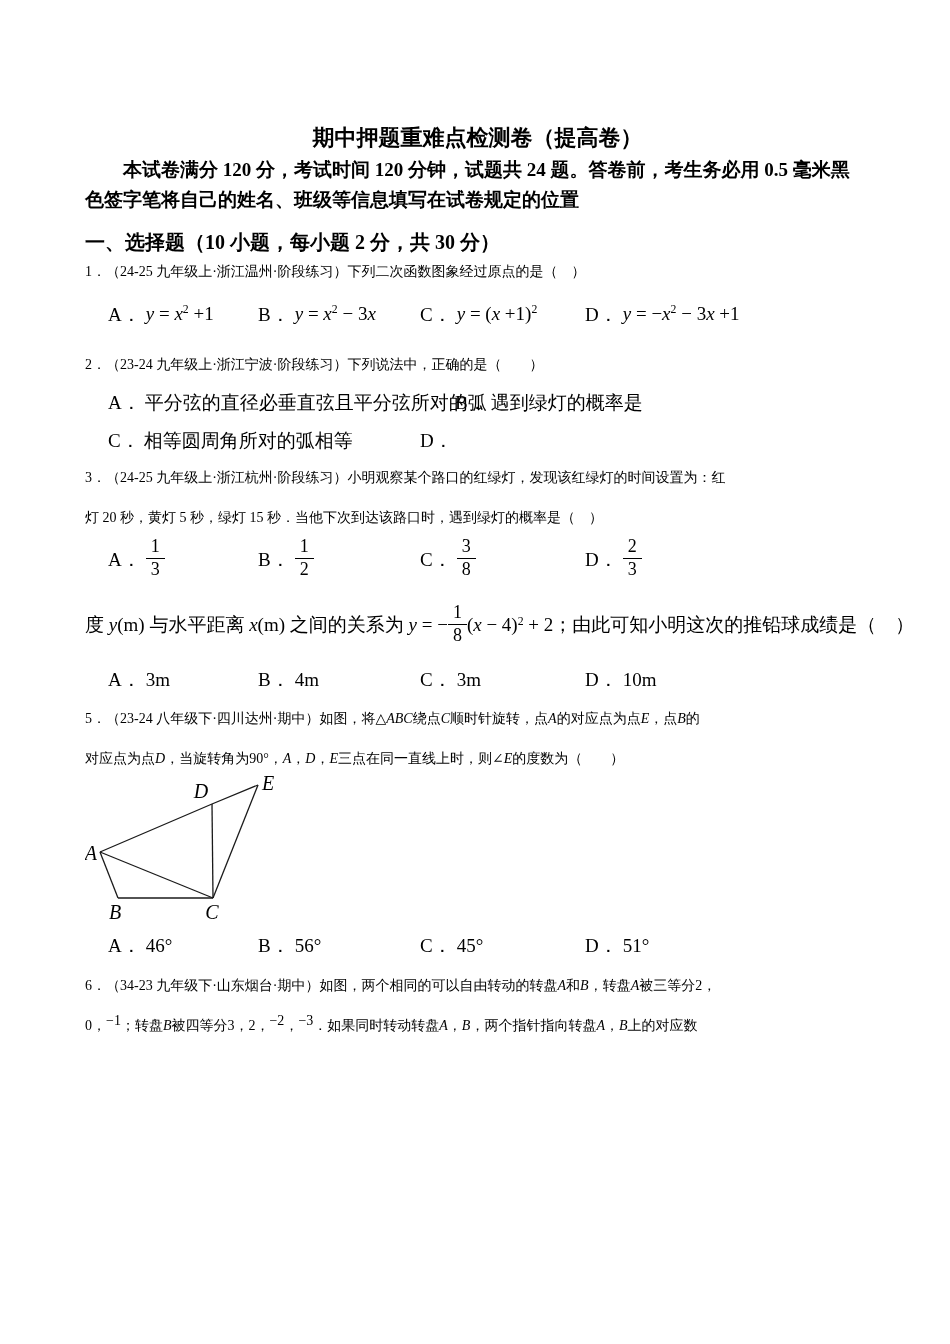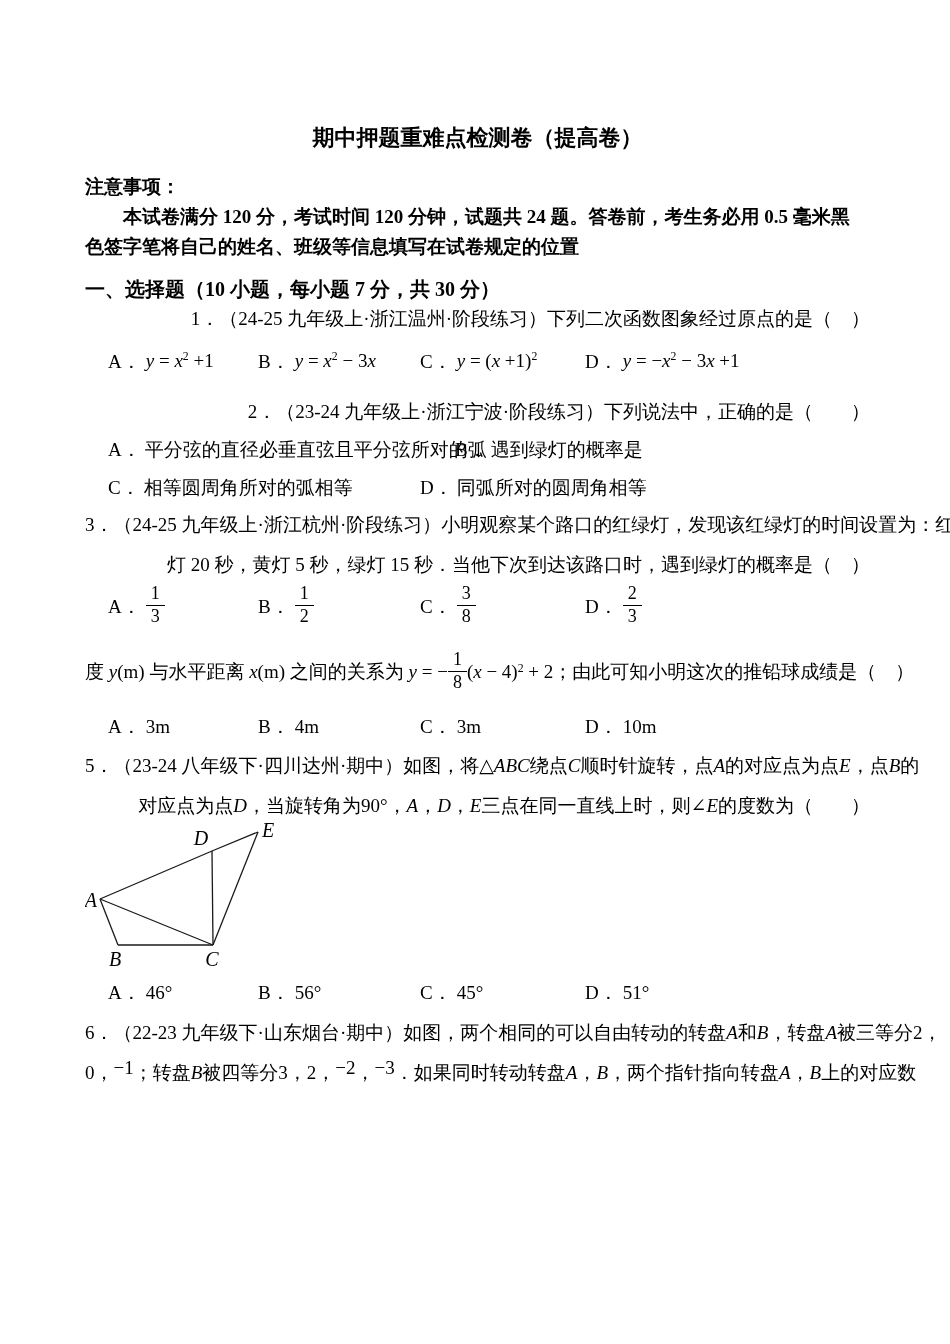--- a/index.html
+++ b/index.html
@@ -7,21 +7,21 @@
     position:relative;box-sizing:border-box;width:950px;height:1344px;
     background:#fff;color:#000;padding:123px 80px 0 85px;overflow:hidden;
     font-family:"Liberation Serif","DejaVu Serif",serif;
   }
   .title{text-align:center;font-size:22px;font-weight:700;line-height:30px;white-space:nowrap;}
   .scope{text-align:center;font-size:22px;font-weight:700;line-height:32px;margin-top:37px;white-space:nowrap;}
   .notice-label{font-size:19px;font-weight:700;line-height:26px;margin-top:21px;}
   .notice-line{font-size:19px;font-weight:700;line-height:30px;white-space:nowrap;}
   .notice-line.indent{padding-left:2em;margin-top:2px;}
   .section-head{font-size:20px;font-weight:700;line-height:28px;margin-top:13px;white-space:nowrap;}
-  .q-line{font-size:19px;line-height:28px;white-space:nowrap;text-align:right;}
+  .q-line{font-size:14px;line-height:28px;white-space:nowrap;}
   .q-line-tall{font-size:19px;line-height:52px;white-space:nowrap;}
   .seg-m{font-family:"Liberation Serif","DejaVu Serif",serif;font-style:italic;}
   .seg-r{font-family:"Liberation Serif","DejaVu Serif",serif;}
   .seg-sup{font-family:"Liberation Serif","DejaVu Serif",serif;font-size:0.62em;position:relative;top:-0.55em;}
   .seg-hi{font-family:"Liberation Serif","DejaVu Serif",serif;position:relative;top:-5px;}
   .frac{display:inline-block;text-align:center;vertical-align:middle;position:relative;top:-2px;
         font-family:"Liberation Serif","DejaVu Serif",serif;line-height:1.1;font-size:18px;}
   .frac .num{display:block;border-bottom:1.2px solid #000;padding:0 5px 1px;}
   .frac .den{display:block;padding-top:1px;}
   .opt-row{display:flex;align-items:center;padding-left:23px;font-size:19px;line-height:28px;white-space:nowrap;}
@@ -36,25 +36,24 @@
   .figure{margin-top:2px;}
   .fig-label{font-family:"Liberation Serif","DejaVu Serif",serif;font-style:italic;font-size:20px;fill:#000;}
 </style>
 </head>
 <body>
 
 <div class="page">
 
   <div class="title">期中押题重难点检测卷（提高卷）</div>
 
-  <div class="notice-label">注意事项：</div>
   <div class="notice-line indent">本试卷满分 120 分，考试时间 120 分钟，试题共 24 题。答卷前，考生务必用 0.5 毫米黑</div>
   <div class="notice-line">色签字笔将自己的姓名、班级等信息填写在试卷规定的位置</div>
 
-  <div class="section-head">一、选择题（10 小题，每小题 7 分，共 30 分）</div>
+  <div class="section-head">一、选择题（10 小题，每小题 2 分，共 30 分）</div>
 
   <div class="q-line" style="margin-top:2px"><span class="seg-t">1．（24-25 九年级上·浙江温州·阶段练习）下列二次函数图象经过原点的是（　）</span></div>
   <div class="opt-row" style="margin-top:8px;height:42px">
     <div class="opt c1">
         <span class="opt-label">A．</span>
         <span class="opt-body"><span class="seg-m">y</span><span class="seg-r"> = </span><span class="seg-m">x</span><span class="seg-sup">2</span><span class="seg-r"> +1</span></span>
       </div>
     <div class="opt c2">
         <span class="opt-label">B．</span>
         <span class="opt-body"><span class="seg-m">y</span><span class="seg-r"> = </span><span class="seg-m">x</span><span class="seg-sup">2</span><span class="seg-r"> − 3</span><span class="seg-m">x</span></span>
@@ -80,21 +79,20 @@
         <span class="opt-text">遇到绿灯的概率是</span>
       </div>
   </div>
   <div class="opt-row" style="margin-top:10px">
     <div class="opt" style="width:312px">
         <span class="opt-label">C．</span>
         <span class="opt-text">相等圆周角所对的弧相等</span>
       </div>
     <div class="opt">
         <span class="opt-label">D．</span>
-        <span class="opt-text">同弧所对的圆周角相等</span>
       </div>
   </div>
 
   <div class="q-line" style="margin-top:9px"><span class="seg-t">3．（24-25 九年级上·浙江杭州·阶段练习）小明观察某个路口的红绿灯，发现该红绿灯的时间设置为：红</span></div>
   <div class="q-line" style="margin-top:12px"><span class="seg-t">灯 20 秒，黄灯 5 秒，绿灯 15 秒．当他下次到达该路口时，遇到绿灯的概率是（　）</span></div>
   <div class="opt-row frac-row" style="margin-top:0px">
     <div class="opt c1">
         <span class="opt-label">A．</span>
         <span class="opt-body"><span class="frac"><span class="num">1</span><span class="den">3</span></span></span>
       </div>
@@ -165,16 +163,16 @@
     <div class="opt c3">
         <span class="opt-label">C．</span>
         <span class="opt-body"><span class="seg-r">45°</span></span>
       </div>
     <div class="opt">
         <span class="opt-label">D．</span>
         <span class="opt-body"><span class="seg-r">51°</span></span>
       </div>
   </div>
 
-  <div class="q-line" style="margin-top:12px"><span class="seg-t">6．（22-23 九年级下·山东烟台·期中）如图，两个相同的可以自由转动的转盘</span><span class="seg-m">A</span><span class="seg-t">和</span><span class="seg-m">B</span><span class="seg-t">，转盘</span><span class="seg-m">A</span><span class="seg-t">被三等分</span><span class="seg-r">2</span><span class="seg-t">，</span></div>
+  <div class="q-line" style="margin-top:12px"><span class="seg-t">6．（34-23 九年级下·山东烟台·期中）如图，两个相同的可以自由转动的转盘</span><span class="seg-m">A</span><span class="seg-t">和</span><span class="seg-m">B</span><span class="seg-t">，转盘</span><span class="seg-m">A</span><span class="seg-t">被三等分</span><span class="seg-r">2</span><span class="seg-t">，</span></div>
   <div class="q-line" style="margin-top:12px"><span class="seg-r">0</span><span class="seg-t">，</span><span class="seg-hi">−1</span><span class="seg-t">；转盘</span><span class="seg-m">B</span><span class="seg-t">被四等分</span><span class="seg-r">3</span><span class="seg-t">，</span><span class="seg-r">2</span><span class="seg-t">，</span><span class="seg-hi">−2</span><span class="seg-t">，</span><span class="seg-hi">−3</span><span class="seg-t">．如果同时转动转盘</span><span class="seg-m">A</span><span class="seg-t">，</span><span class="seg-m">B</span><span class="seg-t">，两个指针指向转盘</span><span class="seg-m">A</span><span class="seg-t">，</span><span class="seg-m">B</span><span class="seg-t">上的对应数</span></div>
 
 </div>
 
 </body></html>

